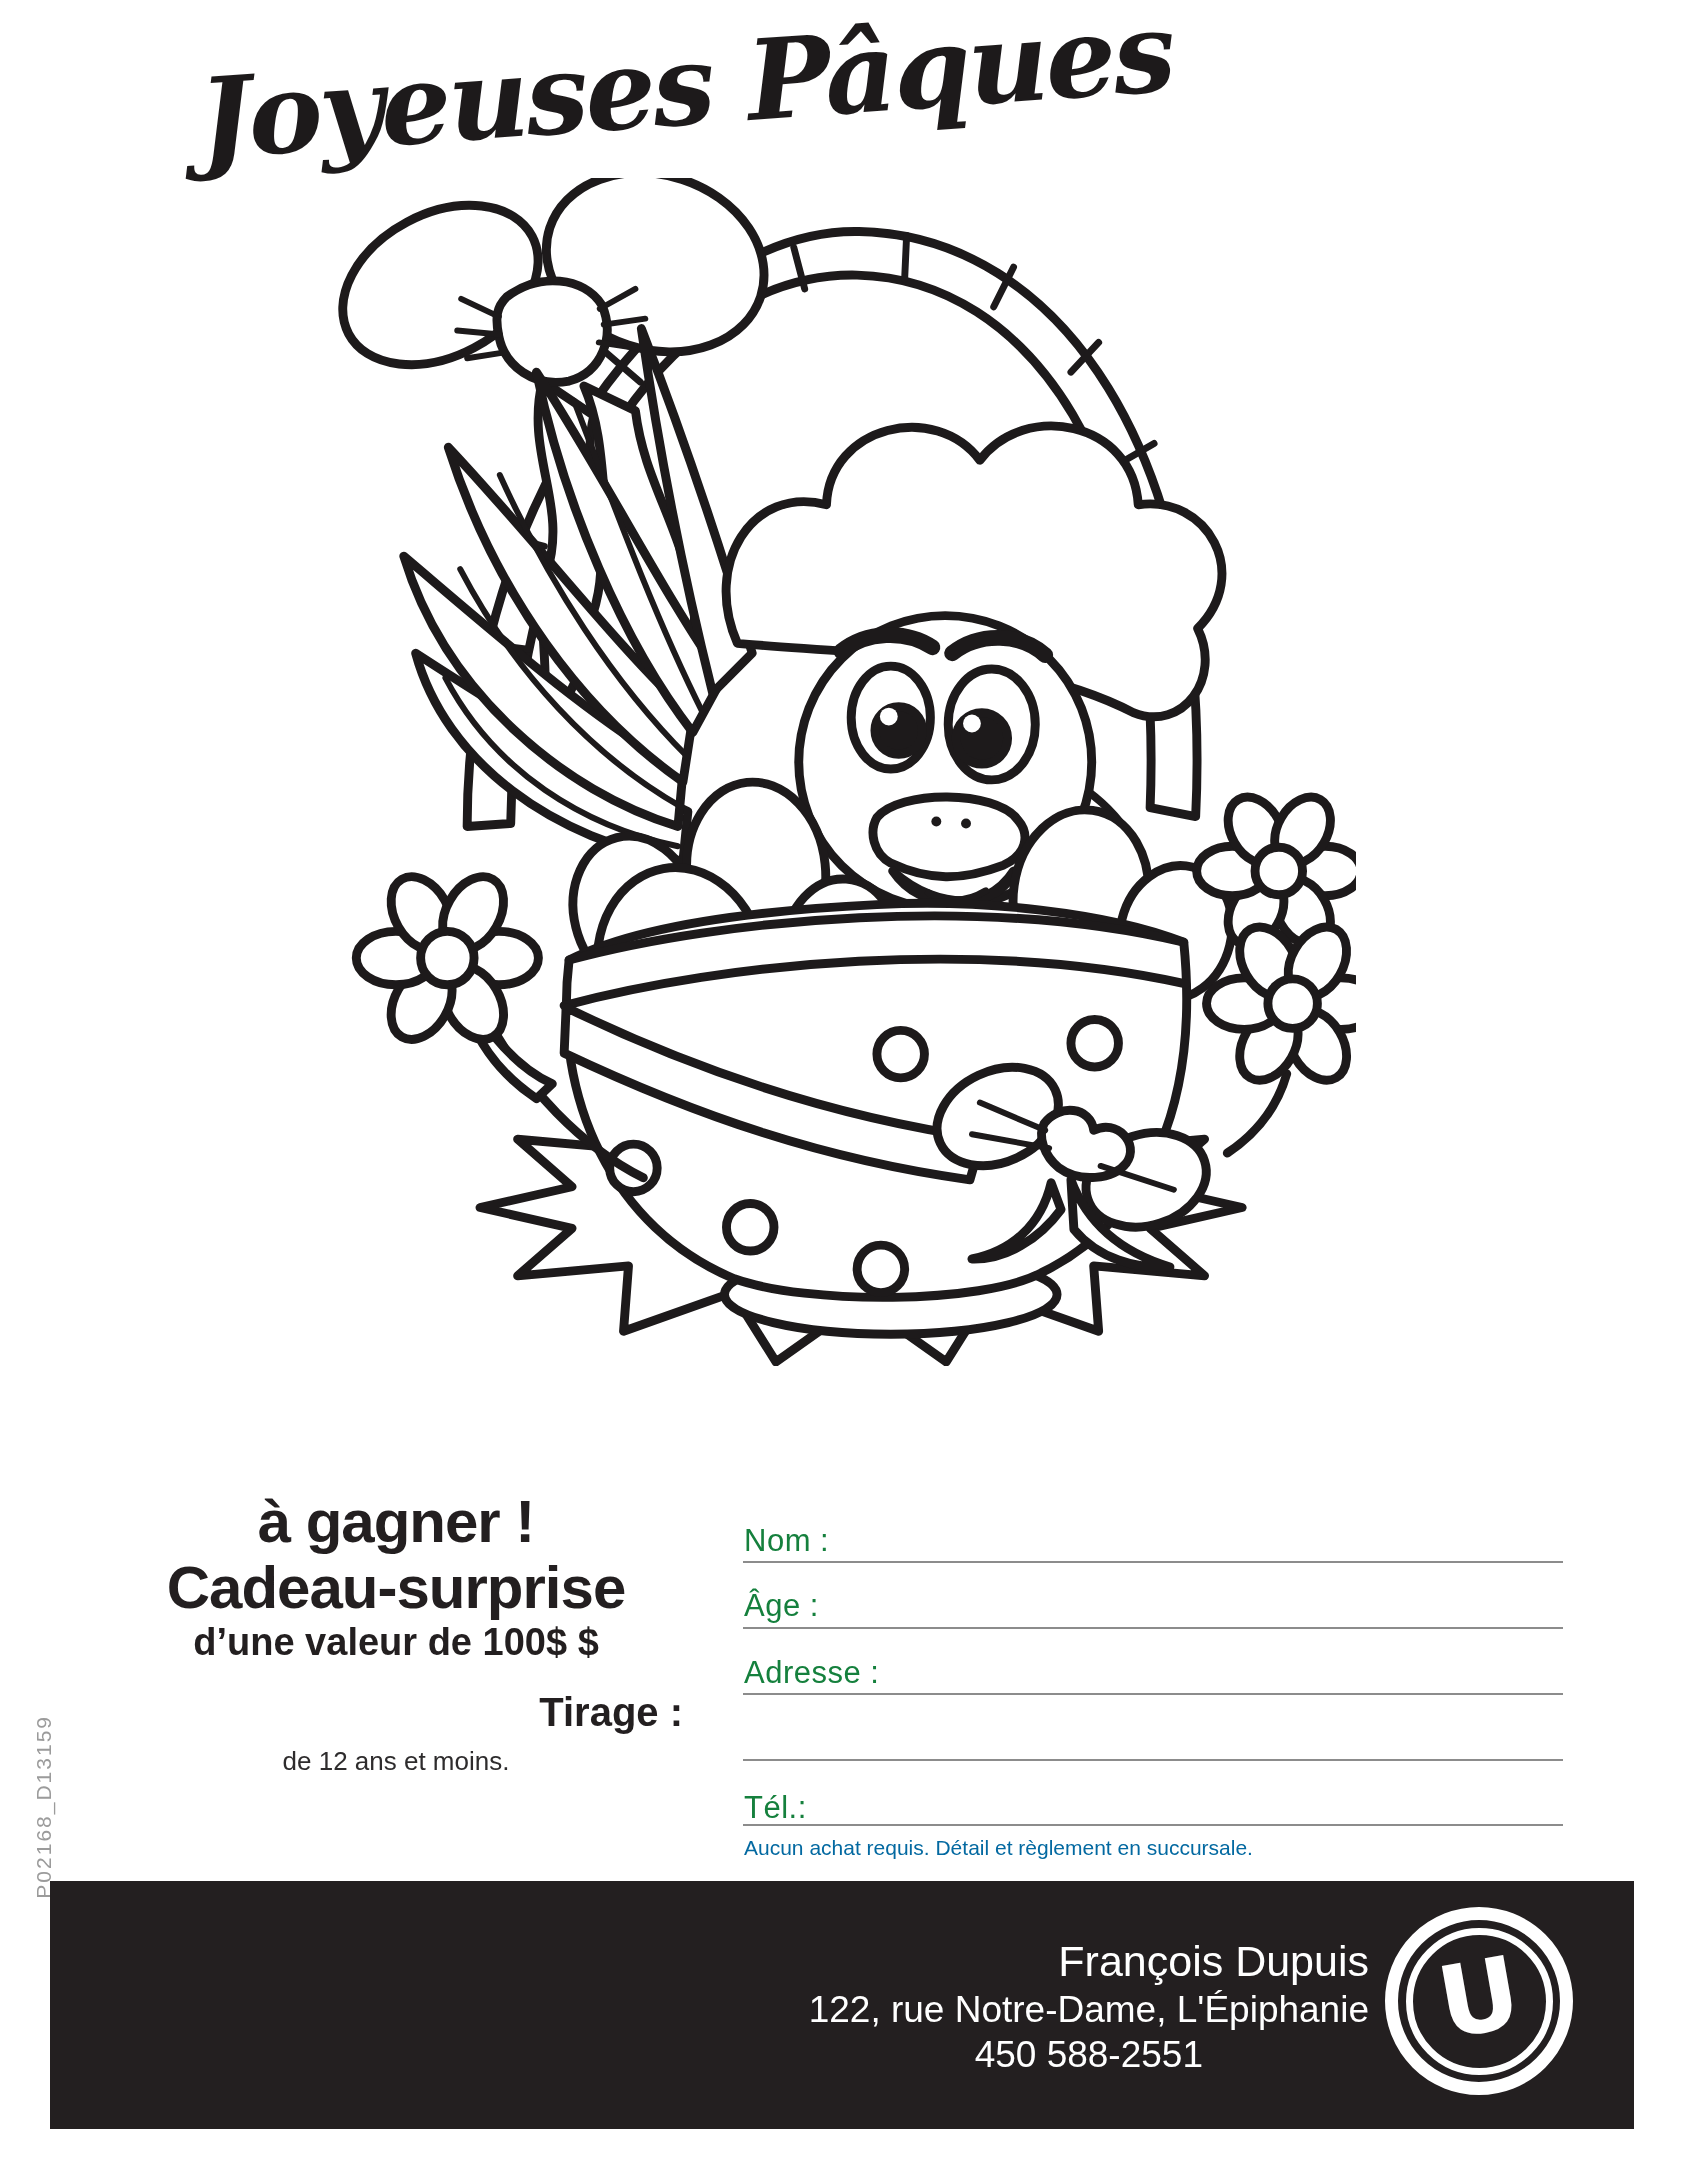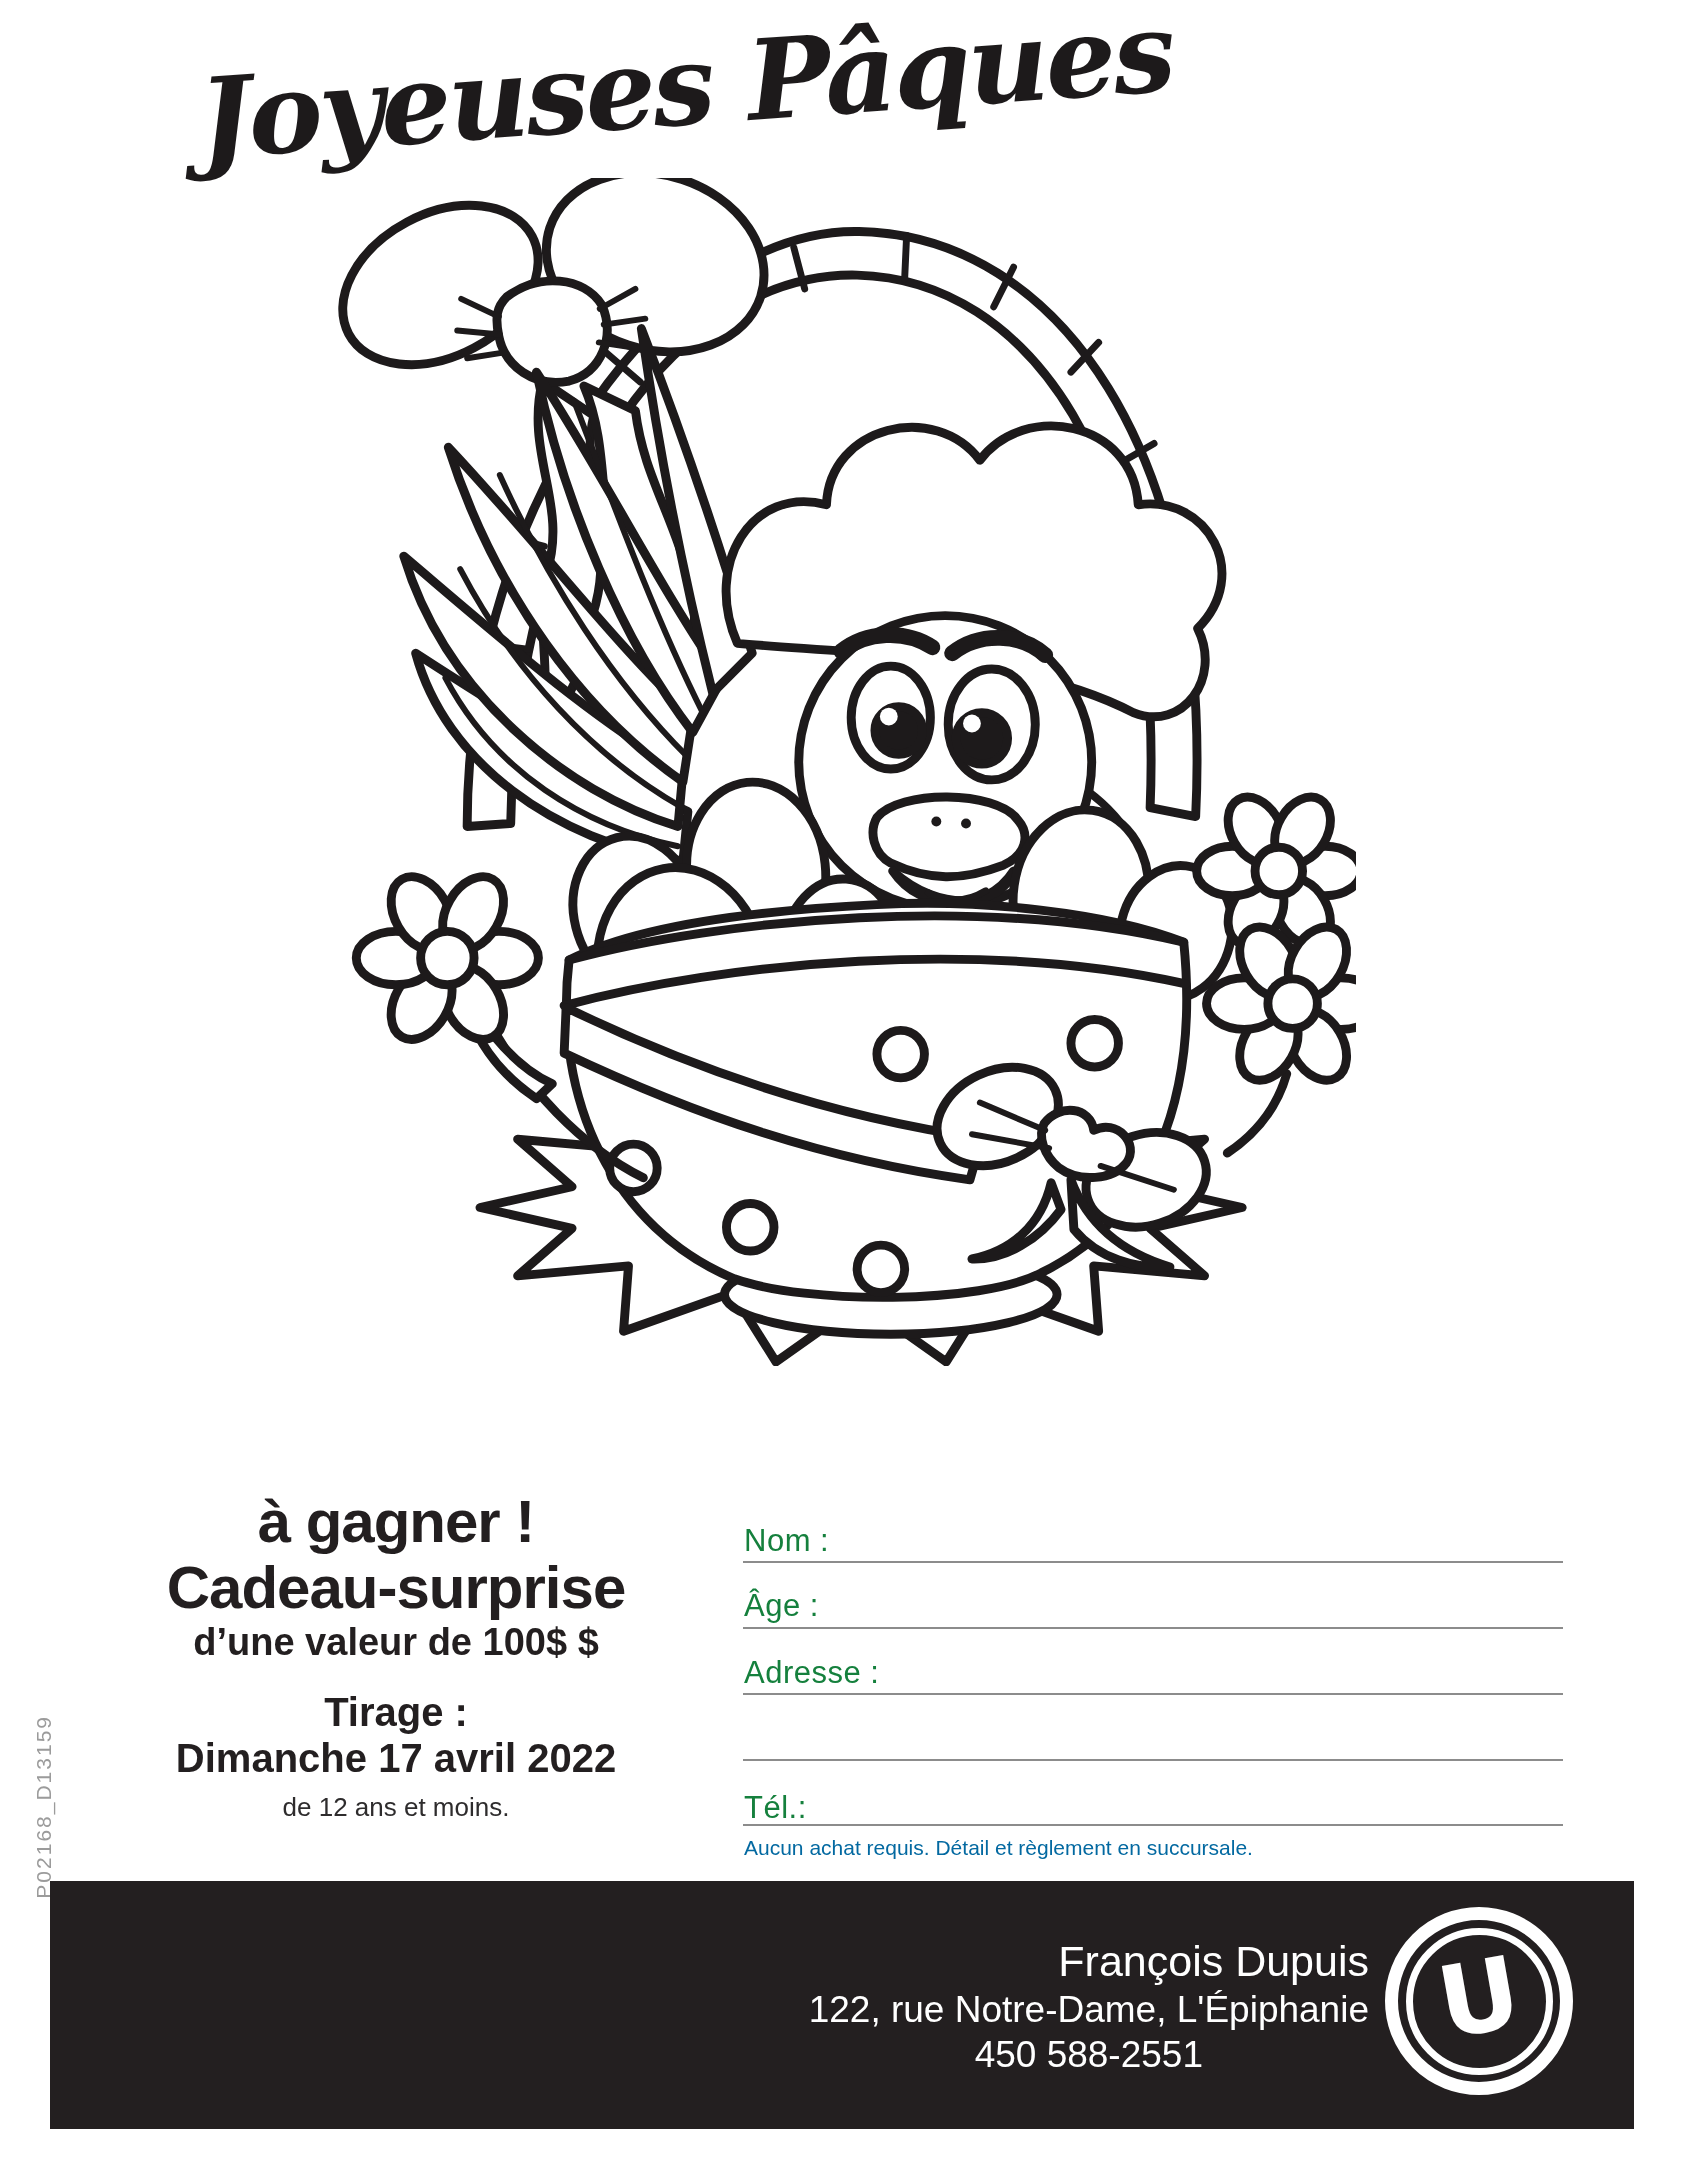--- a/index.html
+++ b/index.html
@@ -14,21 +14,21 @@
 
   
   .illustration{position:absolute;left:287px;top:178px;width:1069px;height:1188px;}
   .illustration path,.illustration ellipse,.illustration circle,.illustration line{
       vector-effect:none;}
 
   
   .prize{position:absolute;left:109px;top:1489px;width:574px;text-align:center;color:#231f20;}
   .prize-h1{font-size:60px;font-weight:bold;letter-spacing:-1px;line-height:66px;}
   .prize-value{font-size:38px;font-weight:bold;}
-  .prize-draw-label{font-size:40px;font-weight:bold;margin-top:26px;line-height:44px;}
+  .prize-draw-label{font-size:40px;font-weight:bold;margin-top:26px;line-height:44px;text-align:right;}
   .prize-draw-date{font-size:40px;font-weight:bold;margin-top:2px;line-height:44px;}
   .prize-note{font-size:26px;margin-top:12px;line-height:31px;color:#2e2c2d;}
 
   
   .fline{position:absolute;left:743px;width:820px;height:0;border-top:2px solid #8c8c8c;}
   .flabel{position:absolute;left:744px;font-size:31px;color:#15803d;letter-spacing:0.5px;}
   .fine-print{position:absolute;left:744px;top:1836px;font-size:21px;color:#0369a1;}
 
   
   .print-code{position:absolute;left:32px;top:1715px;writing-mode:vertical-rl;
@@ -206,21 +206,20 @@
       <ellipse transform="rotate(120 1041 792)" cx="1041" cy="792" rx="38" ry="26"></ellipse>
       <circle cx="1016" cy="834" r="25"></circle>
     </g>
   </svg>
 
   <div class="prize">
     <div class="prize-h1">à gagner !</div>
     <div class="prize-h1">Cadeau-surprise</div>
     <div class="prize-value">d’une valeur de 100$ $</div>
     <div class="prize-draw-label">Tirage :</div>
-    <div class="prize-draw-date">Dimanche 17 avril 2022</div>
     <div class="prize-note">
       <div>de 12 ans et moins.</div>
     </div>
   </div>
 
   <div class="flabel" style="top:1523px">Nom :</div>
   <div class="fline" style="top:1561px"></div>
 
   <div class="flabel" style="top:1588px">Âge :</div>
   <div class="fline" style="top:1627px"></div>

